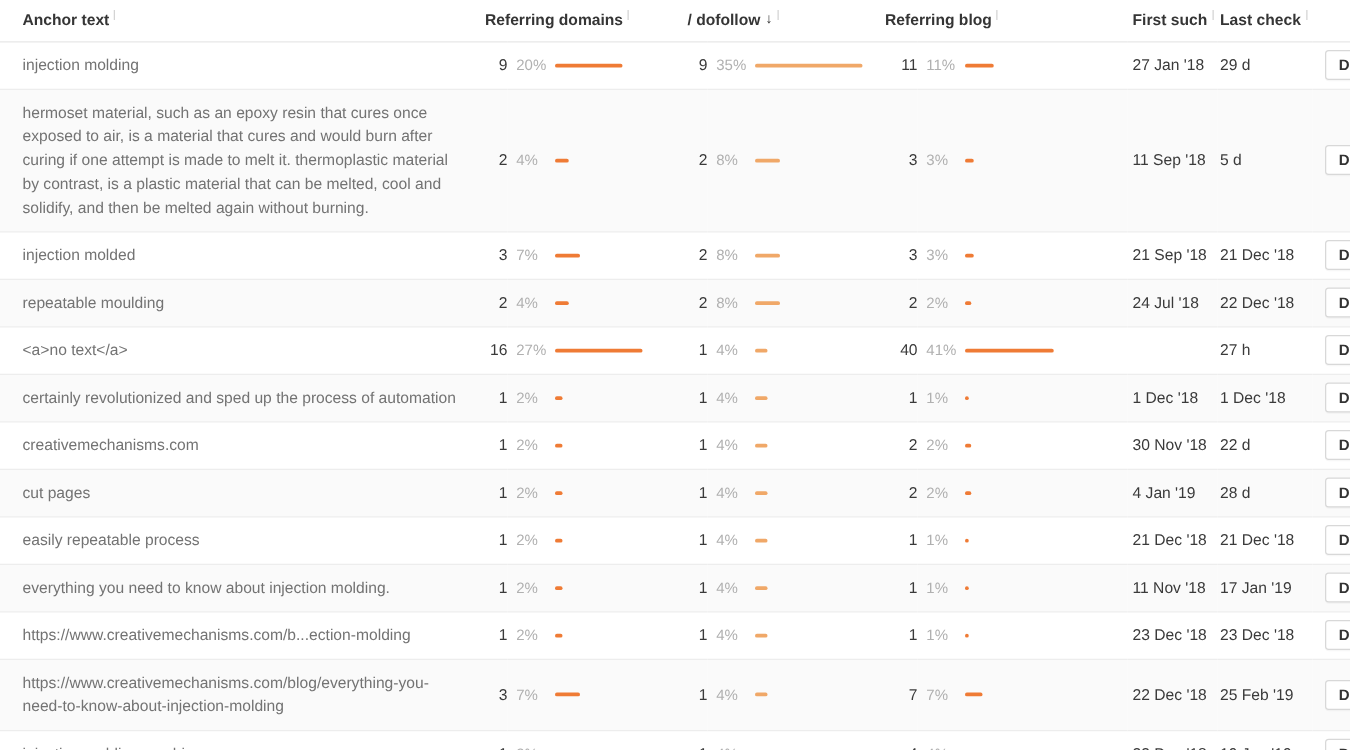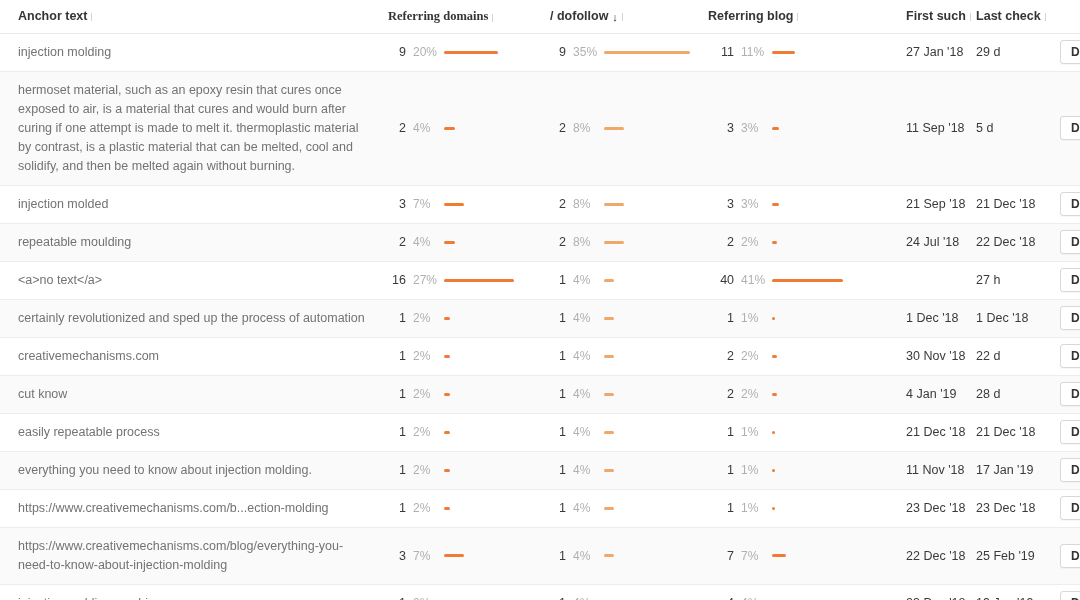--- a/index.html
+++ b/index.html
@@ -32,21 +32,21 @@
     font-weight: bold;
     color: #353535;
     text-align: left;
     padding: 0;
     vertical-align: middle;
     border-bottom: 1px solid #e8e8e8;
     white-space: nowrap;
   }
   .th-inner {
     display: inline-flex;
-    align-items: flex-end;
+    align-items: flex-start;
     gap: 3px;
   }
   .hint-icon {
     display: inline-block;
     width: 4px;
     height: 9px;
     position: relative;
     top: -1px;
   }
   .hint-icon::before {
@@ -175,21 +175,21 @@
       <col class="c-details">
   </colgroup>
   <thead>
     <tr class="thead-row">
       <th style="padding-left:18px;">
         <span class="th-inner">
           <span>Anchor text</span>
           <span class="hint-icon"></span>
         </span>
       </th>
-      <th colspan="3" style="text-align:left;padding-left:8px;font-family:Liberation Serif, serif;">
+      <th colspan="3" style="text-align:left;padding-left:8px;">
         <span class="th-inner">
           <span>Referring domains</span>
           <span class="hint-icon"></span>
         </span>
       </th>
       <th colspan="3" style="text-align:left;padding-left:10px;margin-top:11px;">
         <span class="th-inner">
           <span>/ dofollow</span>
           <span class="sort-arrow">↓</span>
           <span class="hint-icon"></span>
@@ -372,21 +372,21 @@
         <td class="barcell">
           <div class="bar" style="width: 5px;"></div>
         </td>
         <td class="date first-seen">30 Nov '18</td>
         <td class="date">22 d</td>
         <td class="details-cell"><button class="details-btn">
             <span>Details</span>
           </button></td>
       </tr>
       <tr class="alt">
-        <td class="anchor-cell">cut know</td>
+        <td class="anchor-cell">cut pages</td>
         <td class="num">1</td>
         <td class="pct">2%</td>
         <td class="barcell">
           <div class="bar" style="width: 6px;"></div>
         </td>
         <td class="num">1</td>
         <td class="pct">4%</td>
         <td class="barcell">
           <div class="bar pale" style="width: 10px;"></div>
         </td>

